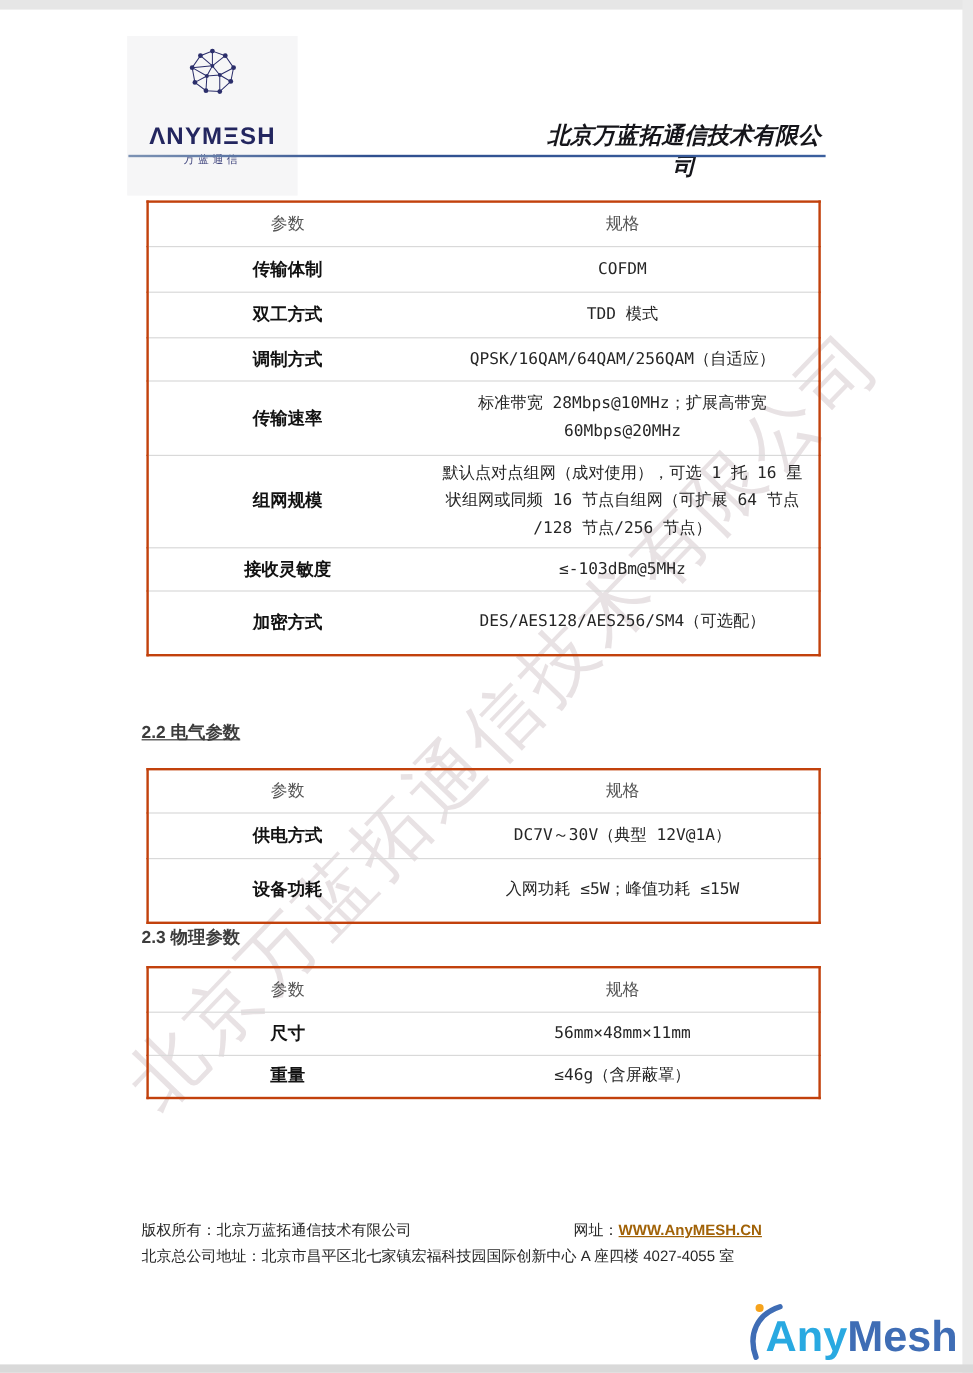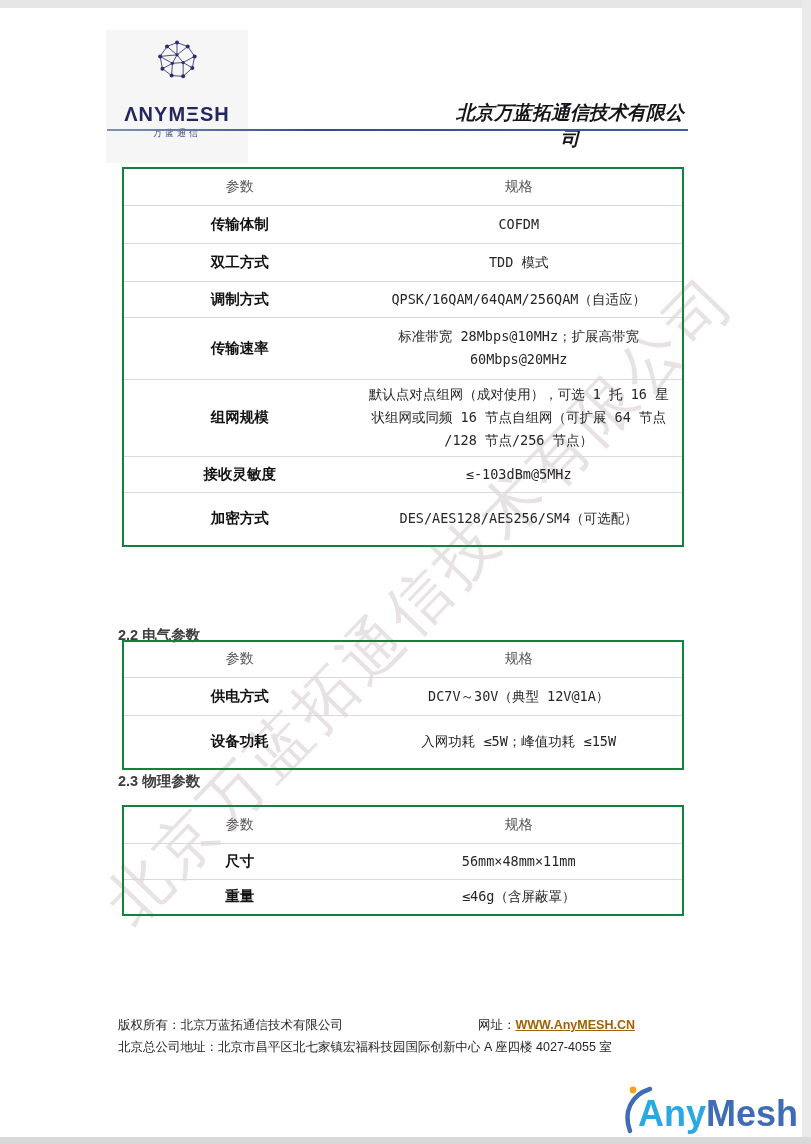--- a/index.html
+++ b/index.html
@@ -42,21 +42,21 @@
   }
   .header-line{
     position:absolute;left:107px;top:129px;width:581px;height:2px;
     background:linear-gradient(90deg,#7d93b4,#2f4f8f 35%,#3b5f9e);
   }
 
   
   table.doc{
     position:absolute;left:122px;width:562px;
     border-collapse:collapse;table-layout:fixed;
-    border:2px solid #15803d;background:transparent;
+    border:2px solid #c2410c;background:transparent;
   }
   table.doc col.c1{width:41.5%;}
   table.doc col.c2{width:58.5%;}
   table.doc th,table.doc td{
     text-align:center;vertical-align:middle;padding:2px 6px;
   }
   table.doc th{
     font-weight:400;font-size:14px;color:#555;border-top:none;
   }
   table.doc td{border-top:1px solid #d9d9d9;}
@@ -69,21 +69,21 @@
     font-family:"DejaVu Sans Mono","Liberation Mono",monospace;
     white-space:pre-line;
   }
   #table-rf{top:167px;}
   #table-electrical{top:640px;}
   #table-physical{top:805px;}
 
   .sec-heading{
     position:absolute;left:118px;font-weight:bold;font-size:14.5px;color:#3d3d3d;
   }
-  #sec-electrical{top:626px;}
+  #sec-electrical{top:601px;text-decoration:underline;}
   #sec-physical{top:772px;}
 
   
   .footer{
     position:absolute;left:118px;top:1014px;width:576px;
     font-size:12.5px;color:#262626;line-height:22px;
   }
   .footer-line1{position:relative;height:22px;}
   .website-group{position:absolute;left:360px;top:0;white-space:nowrap;}
   .site-link{color:#a16207;font-weight:bold;text-decoration:underline;cursor:pointer;}

